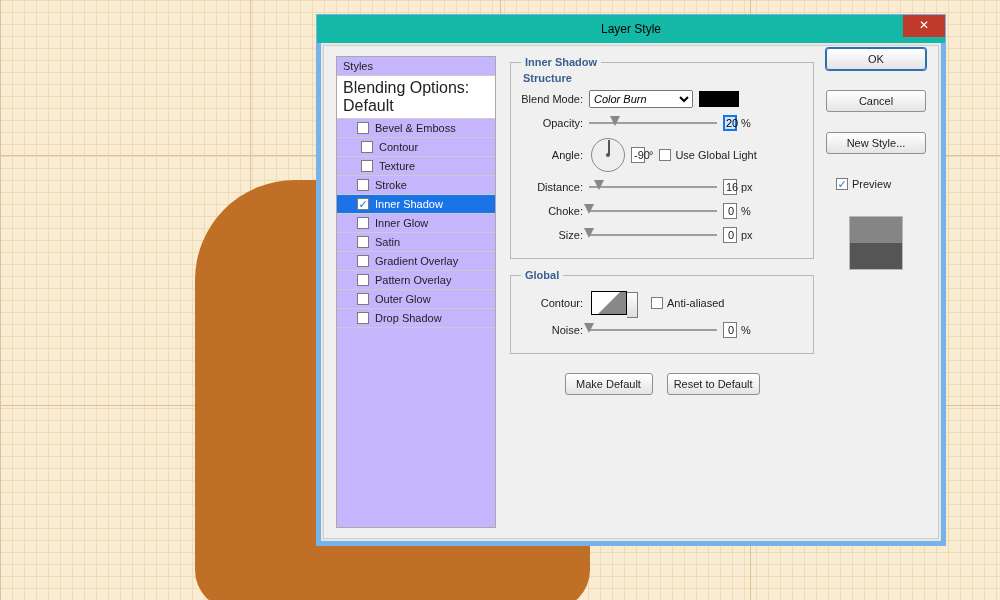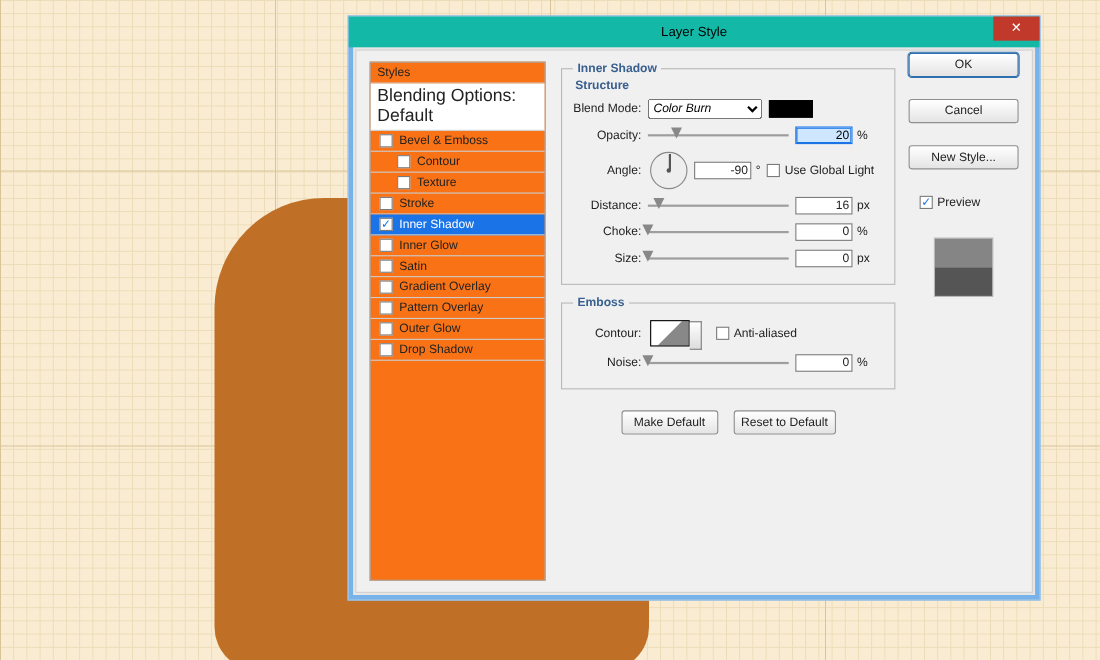--- a/index.html
+++ b/index.html
@@ -39,26 +39,26 @@
     position:absolute; right:0; top:0; width:42px; height:22px;
     background:#c0392b; color:#fff; text-align:center; line-height:20px;
     font-size:12px;
   }
   .body { position:absolute; left:6px; top:30px; right:6px; bottom:6px;
     background:#f0f0f0; border:1px solid #cfcfcf; }
 
   
   .styles-panel {
     position:absolute; left:12px; top:10px; width:160px; height:472px;
-    background:#f97316; border:1px solid #a9a9a9;
+    background:#c4b5fd; border:1px solid #a9a9a9;
   }
   .styles-header { padding:3px 6px; border-bottom:1px solid #ccc; }
   .blend-header { padding:3px 6px; border-bottom:1px solid #ccc;
     background:#fff; font-size:16px; }
-  .style-item { display:flex; align-items:center; gap:6px; padding:3px 8px;
+  .style-item { display:flex; align-items:center; gap:6px; padding:3px 20px;
     border-bottom:1px solid #ccc; cursor:default; }
   .style-item.indent { padding-left:24px; }
   .style-item.selected { background:#1a74e8; color:#fff; }
   .style-item.selected .chk { background:#fff; }
   .chk { width:12px; height:12px; border:1px solid #7a7a7a; background:#fff;
     display:inline-flex; align-items:center; justify-content:center;
     font-size:11px; line-height:1; color:#1a74e8; }
   .chk.checked::after { content:"✓"; }
 
   
@@ -72,21 +72,21 @@
   select { font-size:11px; height:18px; width:104px;font-style:italic; }
   .color-swatch { width:40px; height:16px; border:1px solid #000; background:#000; margin-left:6px; }
 
   .slider { position:relative; width:128px; height:14px; margin-right:6px; }
   .slider .track { position:absolute; left:0; right:0; top:6px; height:2px;
     background:#9e9e9e; }
   .slider .thumb { position:absolute; top:0; width:0; height:0;
     border-left:5px solid transparent; border-right:5px solid transparent;
     border-top:10px solid #888; transform:translateX(-5px); }
 
-  .vbox { width:52px; height:16px; border:1px solid #7a7a7a; background:#fff;
+  .vbox { width:14px; height:16px; border:1px solid #7a7a7a; background:#fff;
     text-align:right; padding:0 2px; font-size:11px; line-height:14px; }
   .vbox.hl { background:#cfe6ff; border-color:#1a74e8; color:#000;
     box-shadow:0 0 0 1px #1a74e8 inset; }
   .unit { margin-left:4px; }
 
   .angle-knob { width:34px; height:34px; border:1px solid #888; border-radius:50%;
     background:#eee; position:relative; margin-right:6px; margin-left:2px; }
   .angle-knob .needle { position:absolute; left:50%; top:50%; width:2px; height:15px;
     background:#555; transform-origin:top center; transform:rotate(180deg); }
   .angle-knob .hub { position:absolute; left:50%; top:50%; width:4px; height:4px;
@@ -245,21 +245,21 @@
           <div class="slider">
             <div class="track"></div>
               <div class="thumb" style="left:0%"></div>
           </div>
           <div class="vbox">0</div>
           <span class="unit">px</span>
         </div>
       </fieldset>
 
       <fieldset class="group">
-        <legend>Emboss</legend>
+        <legend>Global</legend>
 
         <div class="row" style="height:28px">
           <span class="lbl">Contour:</span>
           <div class="contour-swatch"></div>
           <span style="width:24px"></span>
           <span class="chk"></span>
           <span style="margin-left:4px">Anti-aliased</span>
         </div>
 
         <div class="row">

